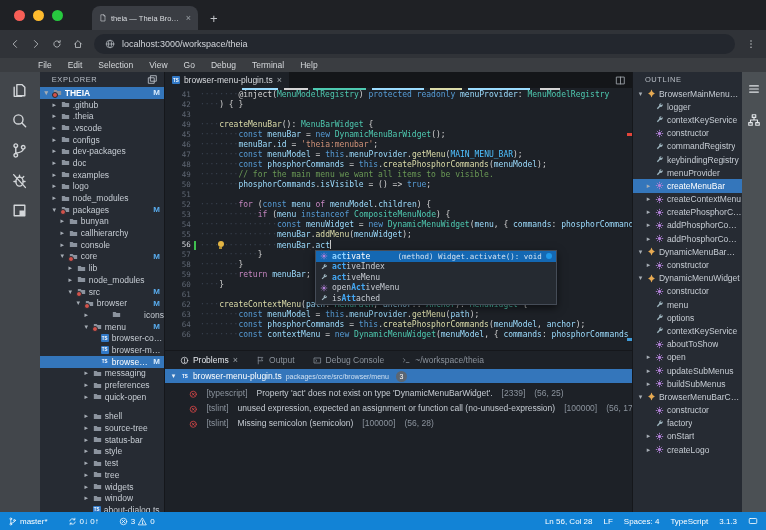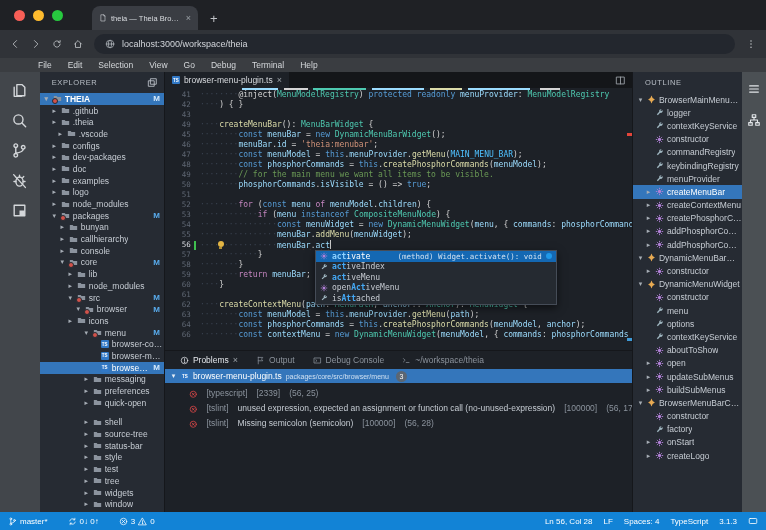--- a/index.html
+++ b/index.html
@@ -21,21 +21,21 @@
   .navic{color:#c4c7cb;font-size:11px;line-height:11px;}
   .urlpill{flex:1;height:20px;background:#23272e;border-radius:10px;display:flex;align-items:center;gap:7px;padding:0 11px;color:#d2d5da;font-size:9px;}
   .urlpill .ic{width:10px;height:10px;color:#aab0b6;}
   
   .menubar{height:14px;background:#3a3d41;display:flex;align-items:center;padding-left:30px;font-size:8.5px;color:#d5d8db;}
   .menubar span{padding:0 8px;}
   .main{display:flex;height:440px;}
   .abar{width:40px;background:#42464b;display:flex;flex-direction:column;align-items:center;padding-top:10px;gap:13px;}
   .abar .ic{width:17px;height:17px;color:#d4d7da;}
   .explorer{width:125px;background:#262b33;display:flex;flex-direction:column;overflow:hidden;border-right:1px solid #15171b;}
-  .phead{height:21px;display:flex;align-items:center;padding:0 6px 0 12px;font-size:7.5px;letter-spacing:.6px;color:#b9bfc7;flex:0 0 auto;}
+  .phead{height:15px;display:flex;align-items:center;padding:0 6px 0 12px;font-size:7.5px;letter-spacing:.6px;color:#b9bfc7;flex:0 0 auto;}
   .phead .sp{flex:1;}
   .phead .ic{width:11px;height:11px;color:#b9bfc7;}
   .tree{flex:1;overflow:hidden;font-size:8.5px;color:#c7cdd4;}
   .trow{height:11.7px;display:flex;align-items:center;gap:3px;white-space:nowrap;overflow:hidden;}
   .trow.sel{background:#3476bb;color:#fff;}
   .trow.bold{font-weight:bold;}
   .arrow{width:7px;font-size:7px;color:#a6adb5;text-align:center;flex:0 0 auto;}
   .fold{position:relative;width:9px;height:9px;color:#8b939e;}
   .gitdot{position:absolute;left:-1px;bottom:-1px;width:4px;height:4px;border-radius:50%;background:#d2524a;border:1px solid #262b33;}
   .tsbox{width:8px;height:8px;background:#3178c6;color:#fff;font-size:4.5px;font-weight:bold;display:inline-flex;align-items:center;justify-content:center;border-radius:1px;flex:0 0 auto;}
@@ -251,21 +251,21 @@
           </div>
           <div class="trow" style="padding-left: 11px;">
             <span class="arrow">▸</span>
             <span class="ic fold">
               <svg viewBox="0 0 16 16" fill="currentColor">
                 <path d="M1.5 3.5h5L8 5.5h6.5v7h-13z"></path>
               </svg>
             </span>
             <span class="tlabel">.theia</span>
           </div>
-          <div class="trow" style="padding-left: 17px;">
+          <div class="trow" style="padding-left: 11px;">
             <span class="arrow">▸</span>
             <span class="ic fold">
               <svg viewBox="0 0 16 16" fill="currentColor">
                 <path d="M1.5 3.5h5L8 5.5h6.5v7h-13z"></path>
               </svg>
             </span>
             <span class="tlabel">.vscode</span>
           </div>
           <div class="trow" style="padding-left: 11px;">
             <span class="arrow">▸</span>
@@ -403,21 +403,21 @@
             <span class="arrow">▾</span>
             <span class="ic fold">
               <svg viewBox="0 0 16 16" fill="currentColor">
                 <path d="M1.5 3.5h5L8 5.5h6.5v7h-13z"></path>
               </svg>
               <span class="gitdot"></span>
             </span>
             <span class="tlabel">browser</span>
             <span class="badgeM">M</span>
           </div>
-          <div class="trow" style="padding-left: 27px;">
+          <div class="trow" style="padding-left: 43px; justify-content: space-between;">
             <span class="arrow">▸</span>
             <span class="ic fold">
               <svg viewBox="0 0 16 16" fill="currentColor">
                 <path d="M1.5 3.5h5L8 5.5h6.5v7h-13z"></path>
               </svg>
             </span>
             <span class="tlabel">icons</span>
           </div>
           <div class="trow" style="padding-left: 43px;">
             <span class="arrow">▾</span>
@@ -698,20 +698,21 @@
           </div>
         <div id="perrs">
             <div class="perr">
               <span class="ic">
                 <svg viewBox="0 0 16 16" fill="none" stroke="currentColor" stroke-width="1.3" stroke-linecap="round" stroke-linejoin="round">
                   <circle cx="8" cy="8" r="5.8"></circle>
                   <path d="m5.8 5.8 4.4 4.4M10.2 5.8l-4.4 4.4"></path>
                 </svg>
               </span>
               <span class="pmeta">[typescript]</span>
+              <span>Property 'act' does not exist on type 'DynamicMenuBarWidget'.</span>
               <span class="pmeta">[2339]</span>
               <span class="pmeta">(56, 25)</span>
             </div>
             <div class="perr">
               <span class="ic">
                 <svg viewBox="0 0 16 16" fill="none" stroke="currentColor" stroke-width="1.3" stroke-linecap="round" stroke-linejoin="round">
                   <circle cx="8" cy="8" r="5.8"></circle>
                   <path d="m5.8 5.8 4.4 4.4M10.2 5.8l-4.4 4.4"></path>
                 </svg>
               </span>

